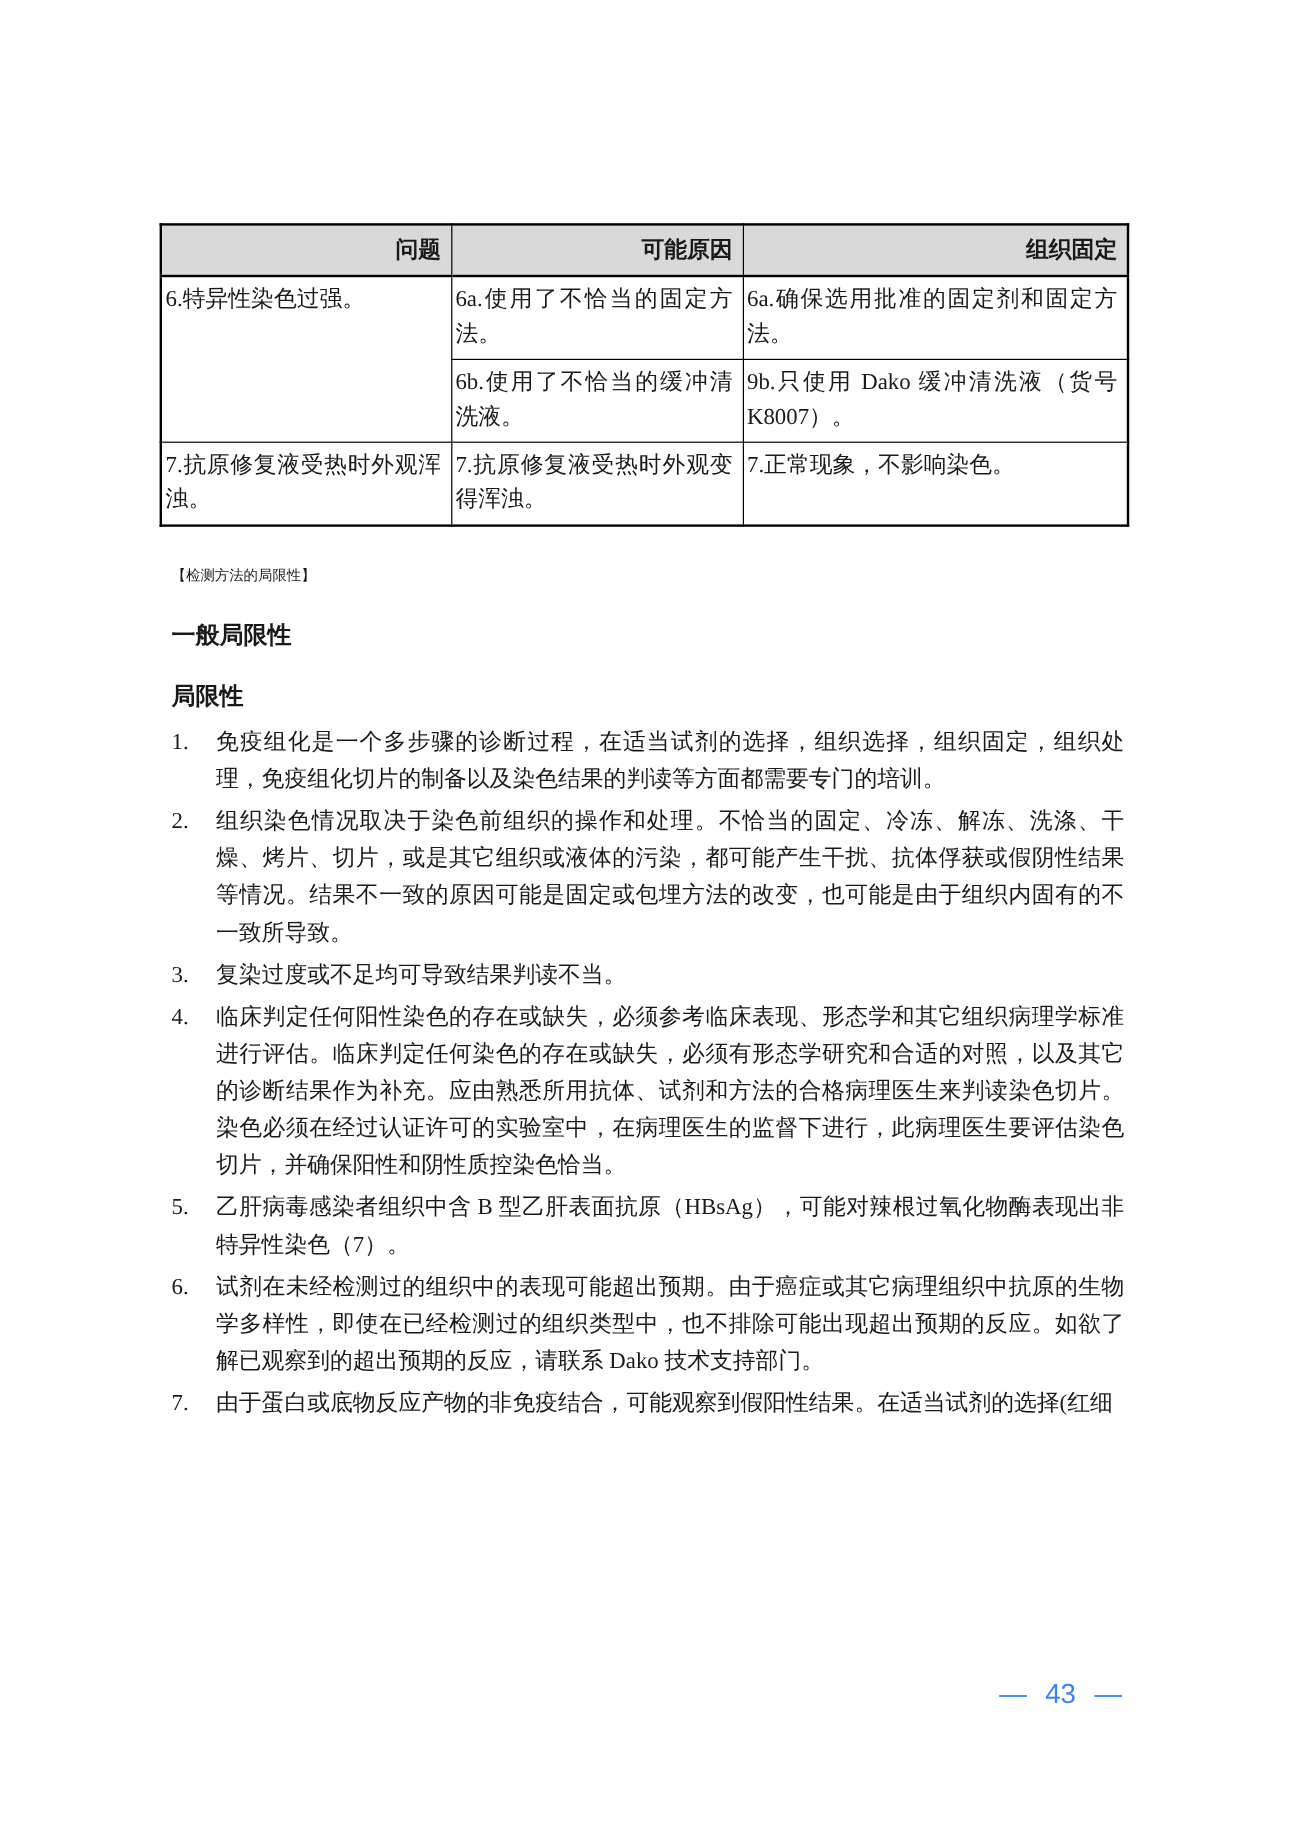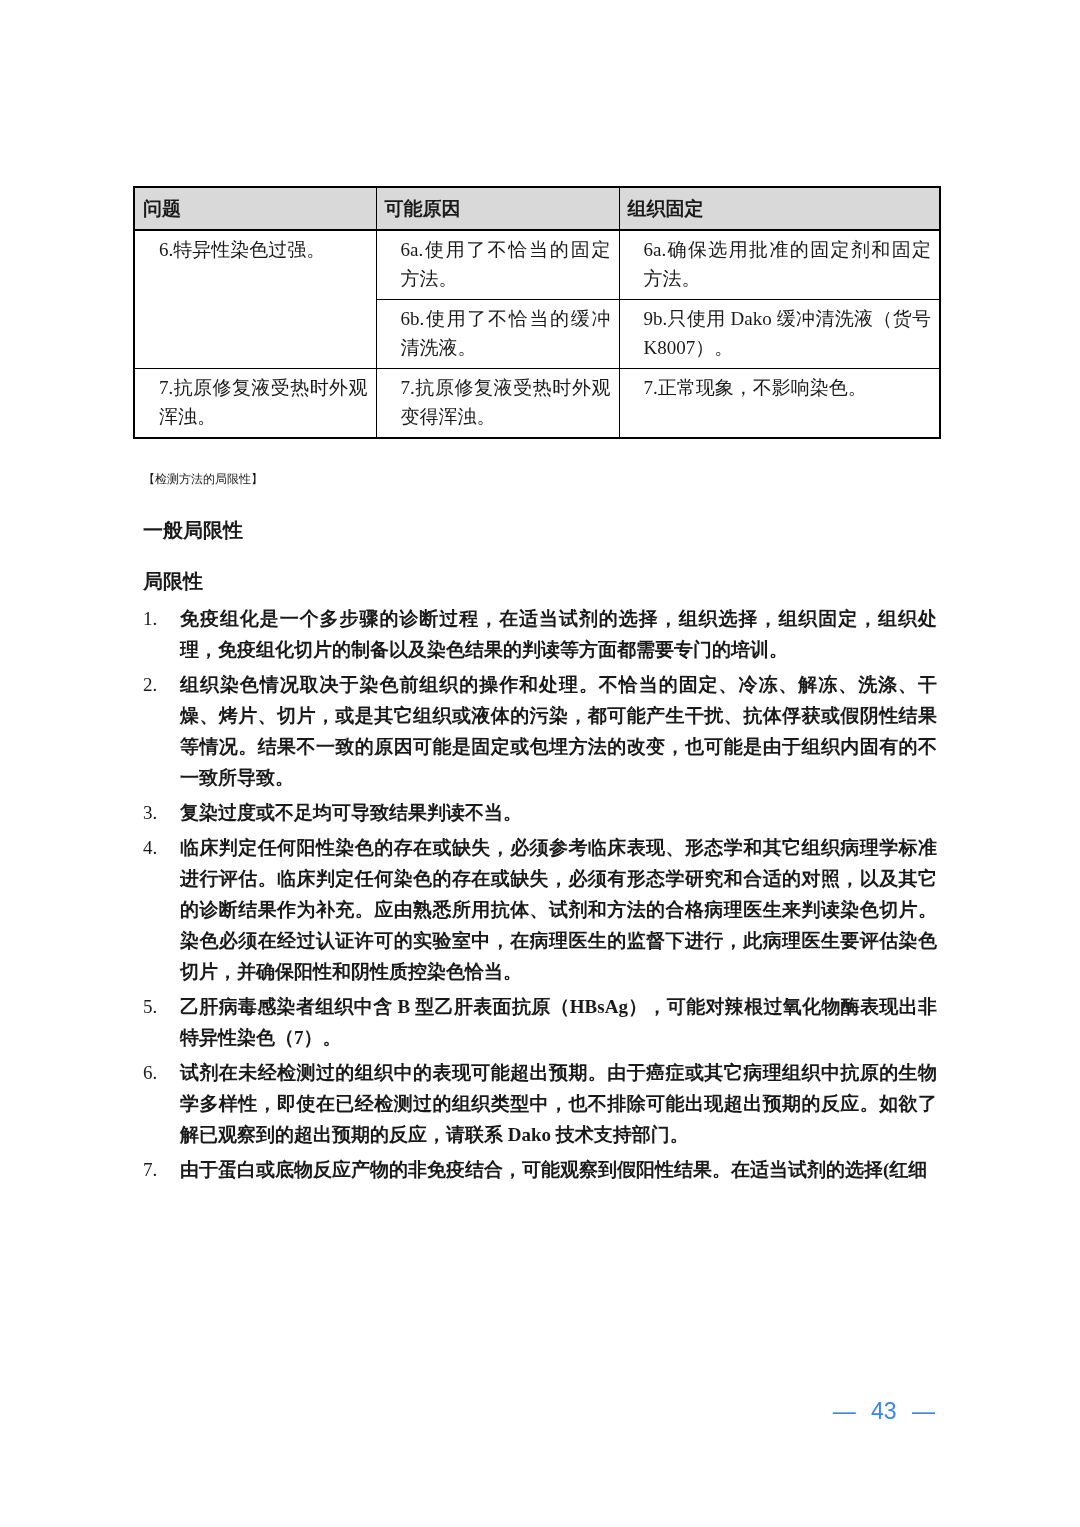--- a/index.html
+++ b/index.html
@@ -23,32 +23,32 @@
     width:806px;
     margin-left:-10px;
     border:2px solid #000;
   }
   table.trouble col.c1 { width:242px; }
   table.trouble col.c2 { width:243px; }
   table.trouble col.c3 { width:321px; }
   table.trouble th {
     background:#d9d9d9;
     font-weight:bold;
-    text-align:left;
+    text-align:right;
     font-size:19px;
     line-height:28px;
     padding:7px 8px 6px 8px;
     border:1px solid #000;
     border-bottom:2px solid #000;
     vertical-align:middle;
   }
   table.trouble td {
     font-size:19px;
     line-height:29px;
-    padding:4px 8px 6px 24px;
+    padding:4px 8px 6px 3px;
     border:1px solid #000;
     vertical-align:top;
     text-align:justify;
   }
   
   .note {
     margin-top:62px;
     font-size:19px;
     line-height:31px;
     text-align:justify;
@@ -75,21 +75,20 @@
     font-size:19px;
     line-height:31px;
   }
   .num-item .num {
     flex:0 0 37px;
     text-align:left;
   }
   .num-item .itext {
     flex:1 1 auto;
     text-align:justify;
-    font-weight:bold;
   }
   
   .page-number {
     position:absolute;
     top:1396px;
     right:145px;
     font-size:23px;
     line-height:30px;
     font-family:"Liberation Sans","DejaVu Sans",sans-serif;
     word-spacing:9px;

